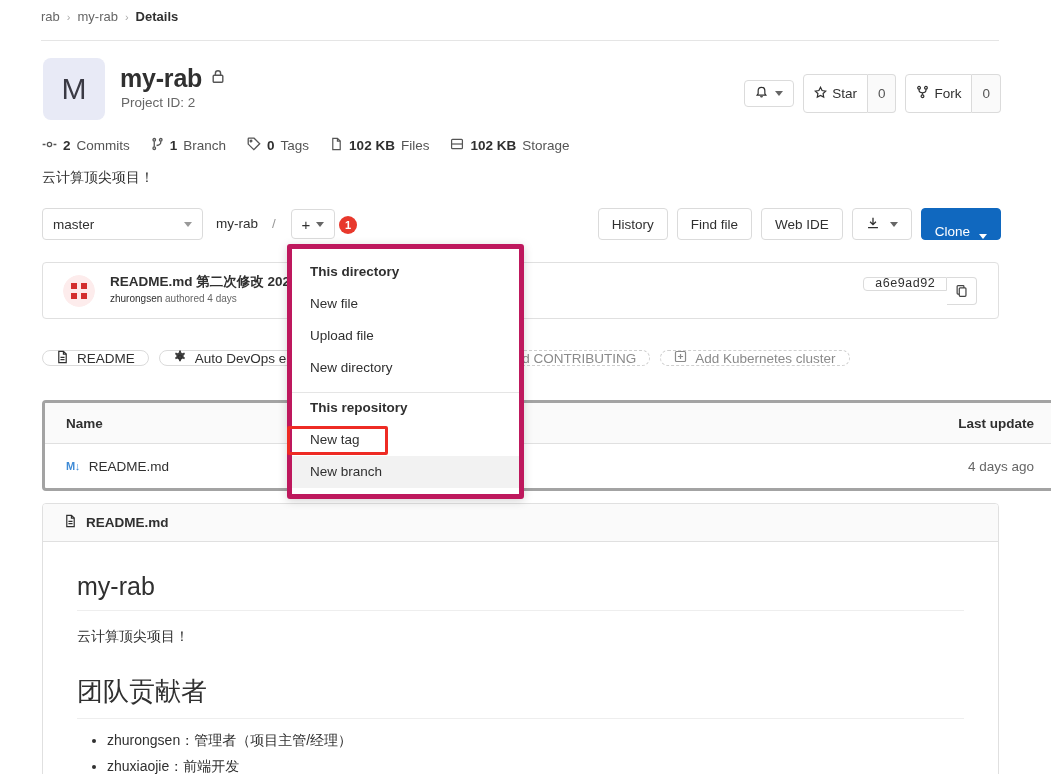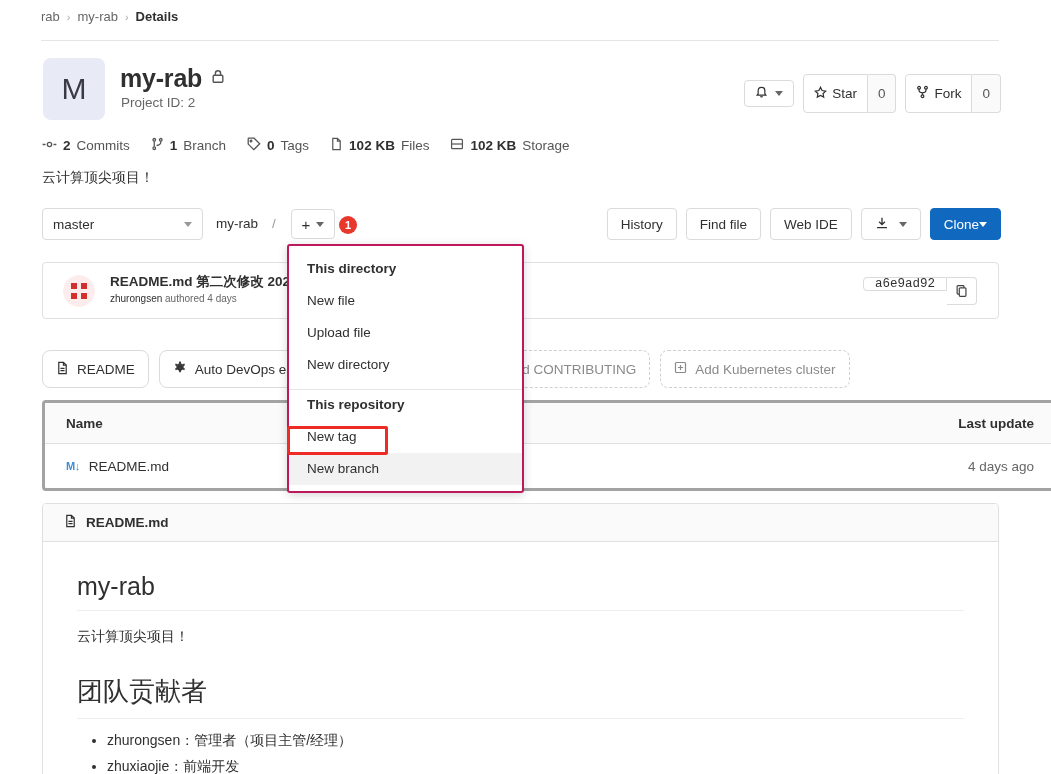--- a/index.html
+++ b/index.html
@@ -106,21 +106,21 @@
     font-size: 11px; font-weight: bold;
     display: flex; align-items: center; justify-content: center;
   }
   .toolbar-right {
     position: absolute; right: 50px; top: 208px;
     display: flex; align-items: center; gap: 9px;
   }
   .btn-lg { height: 32px; font-size: 13.5px; padding: 0 13px; }
   .btn-primary {
     background: #1068bf; color: #fff; border-color: #1068bf;
-    display: inline-flex; align-items: center; 
+    display: inline-flex; align-items: flex-end; gap: 9px;
   }
   .btn-primary .caret { border-top-color: #fff; }
 
   
   .commit-card {
     position: absolute; left: 42px; top: 262px;
     width: 957px; height: 57px;
     border: 1px solid #e0e0e0; border-radius: 4px; background: #fff;
   }
   .identicon {
@@ -154,21 +154,21 @@
     display: flex; align-items: center; justify-content: center;
   }
 
   
   .addrow {
     position: absolute; left: 42px; top: 350px;
     width: 957px; display: flex; align-items: center; gap: 10px;
   }
   .chip {
     border: 1px solid #dbdbdb; border-radius: 8px; background: #fff;
-    height: 38px; display: inline-flex; align-items: center; gap: 8px;
+    height: 16px; display: inline-flex; align-items: center; gap: 8px;
     padding: 0 13px; font-size: 13.5px; color: #303030; white-space: nowrap;
   }
   .chip-dashed {
     border: 1px dashed #cfcfcf; color: #8a8a8a;
   }
   .chip-dashed svg { stroke: #8a8a8a; }
 
   
   .table {
     position: absolute; left: 42px; top: 400px;
@@ -213,21 +213,21 @@
     font-size: 26px; font-weight: normal; margin: 28px 0 8px 0;
     padding-bottom: 9px; border-bottom: 1px solid #eee; color: #303030;
   }
   .md-ul { margin: 13px 0 0 0; padding-left: 30px; }
   .md-ul li { font-size: 14px; margin-bottom: 8px; color: #303030; }
 
   
   .dropdown {
     position: absolute; left: 287px; top: 244px;
     width: 237px;
-    background: #fff; border: 2px solid #be185d; border-radius: 3px;
+    background: #fff; border: 5px solid #be185d; border-radius: 3px;
     box-shadow: 0 2px 10px rgba(0,0,0,0.17);
     z-index: 50; padding: 8px 0 6px 0;
   }
   .dd-header {
     font-size: 13.5px; font-weight: bold; color: #303030;
     padding: 7px 18px 9px 18px;
   }
   .dd-item {
     font-size: 13.5px; color: #303030;
     padding: 8px 18px; line-height: 16px;

